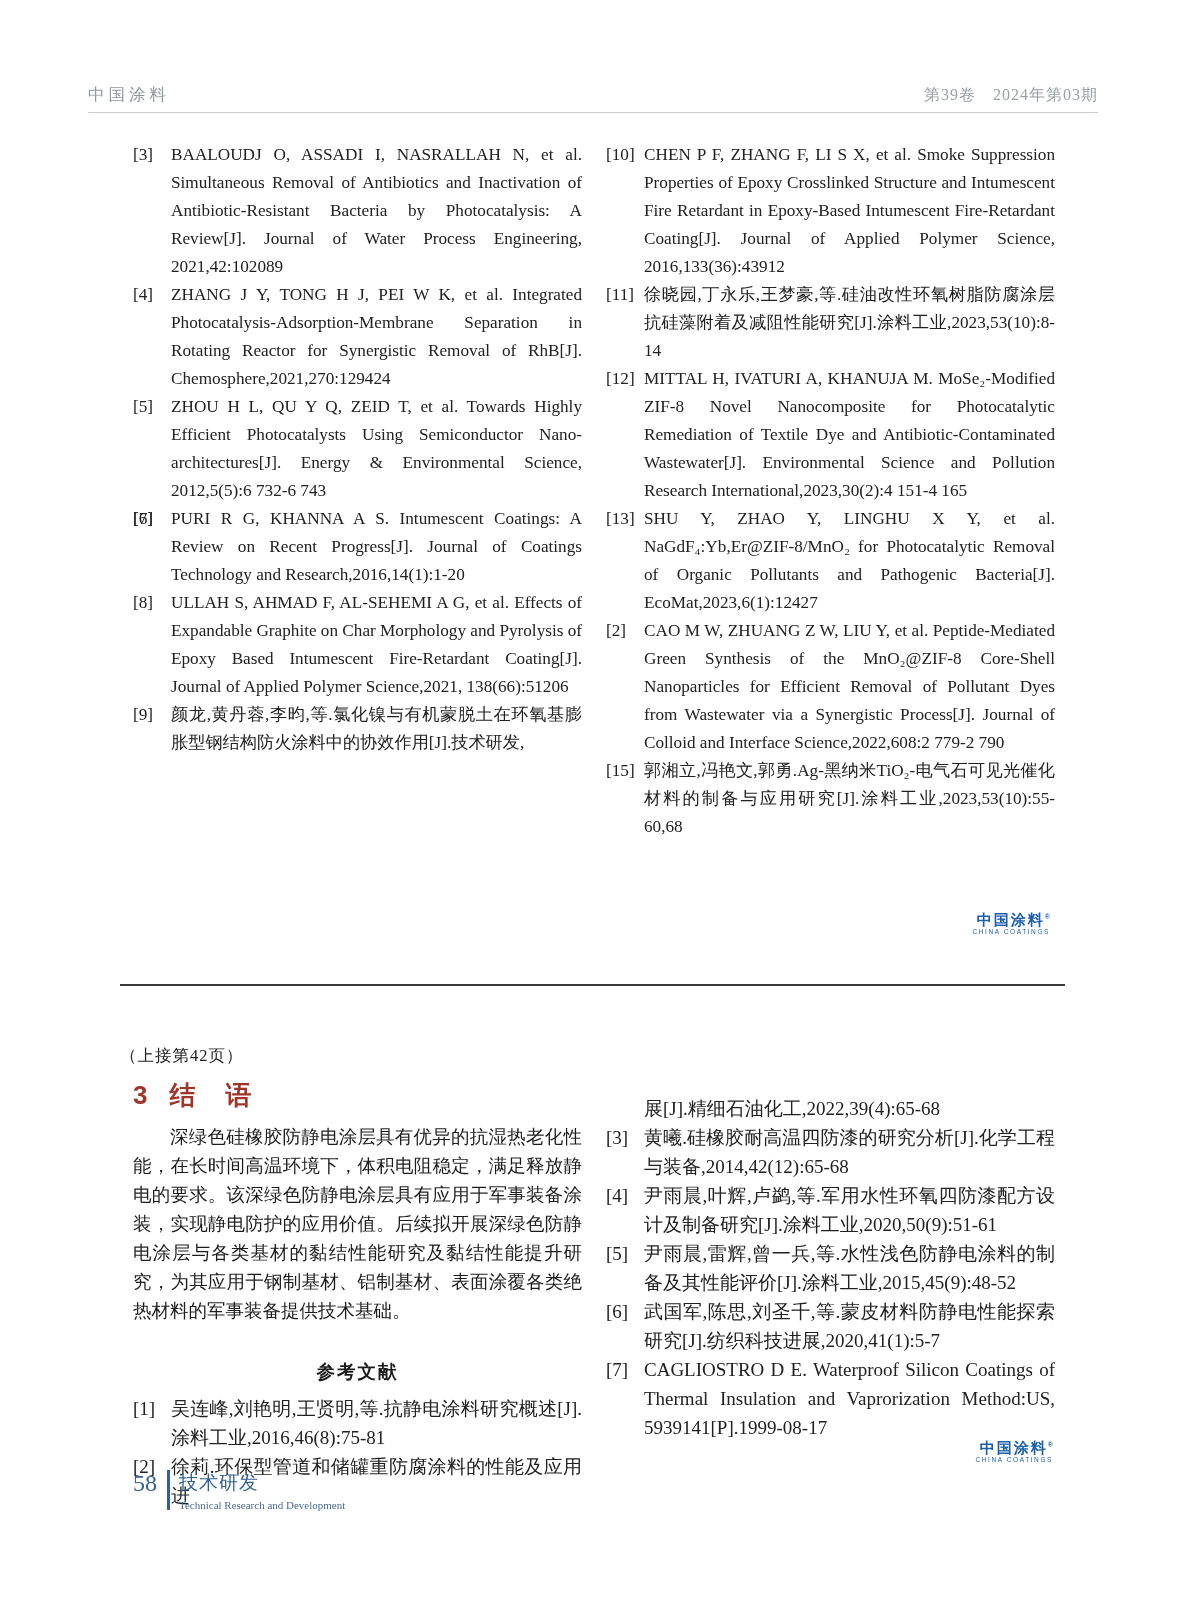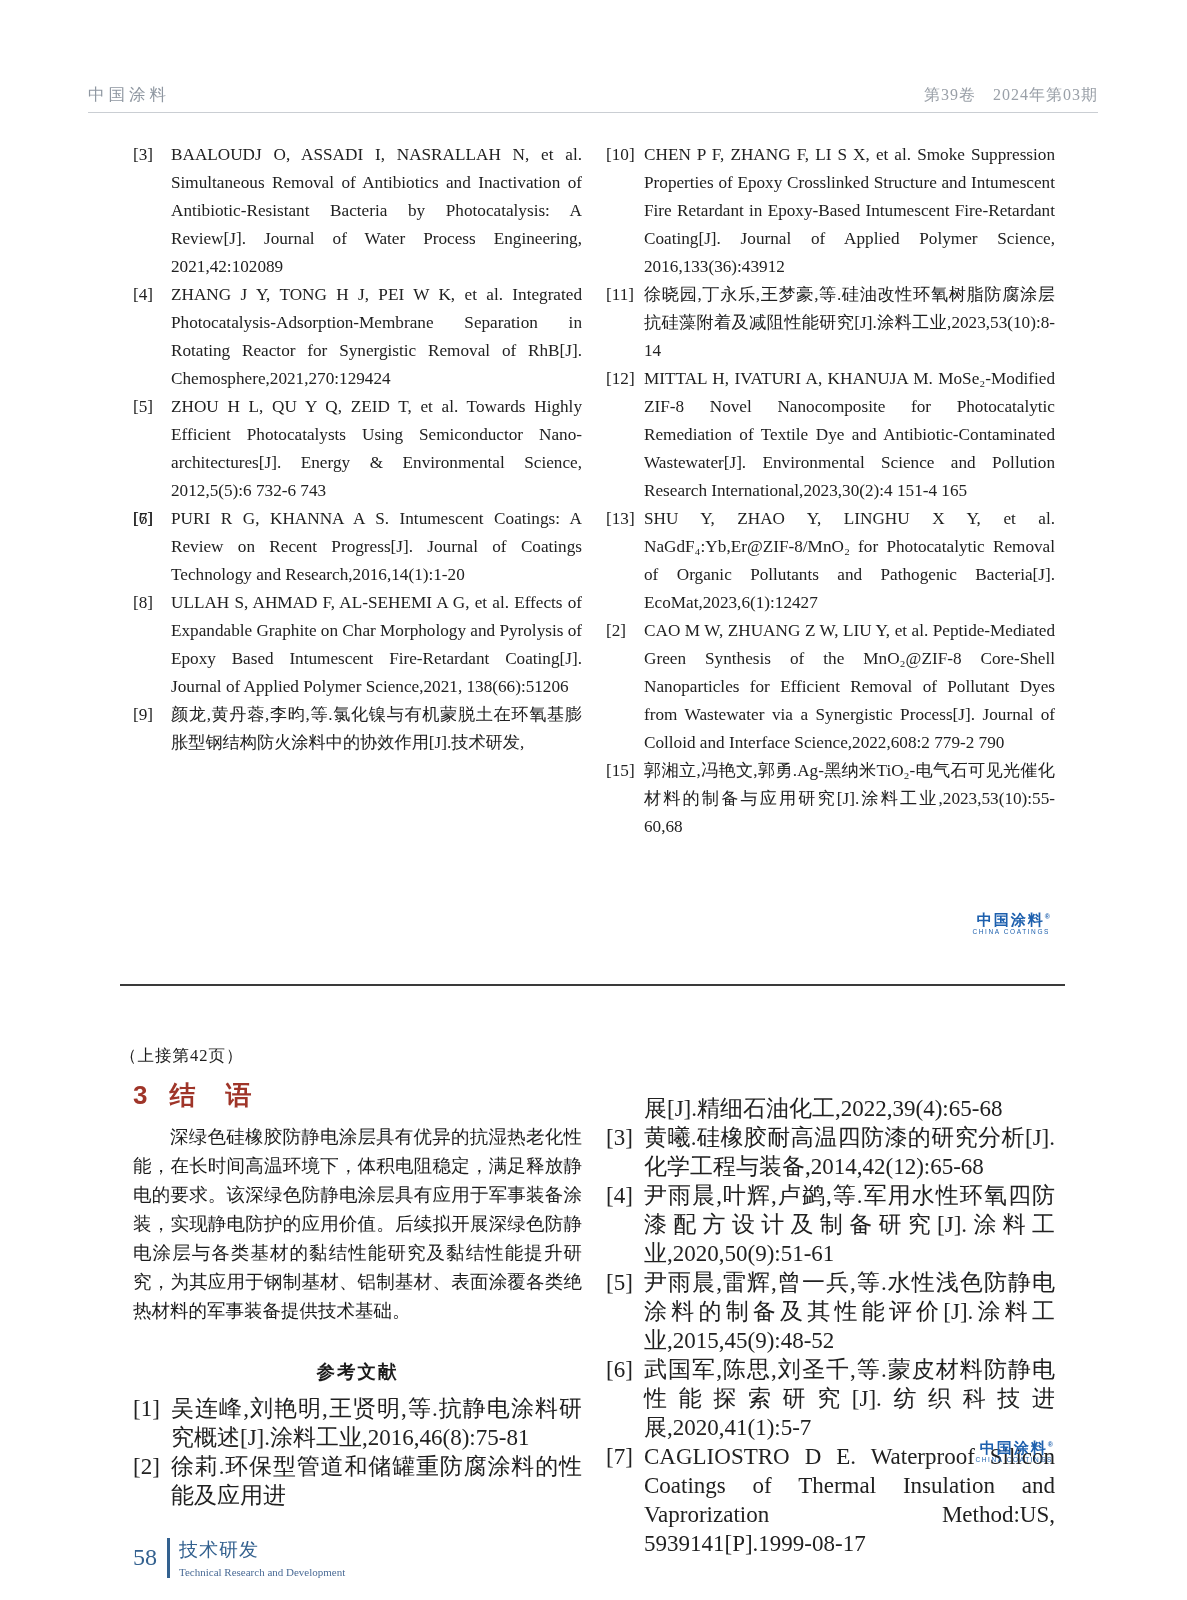--- a/index.html
+++ b/index.html
@@ -66,21 +66,21 @@
     text-indent: 2em; color: #1c1c1c;
   }
   .refs-heading {
     font-family: "Liberation Sans", "DejaVu Sans", sans-serif;
     font-weight: bold; font-size: 18.5px; color: #1c1c1c;
     text-align: center; margin-top: 33px; margin-bottom: 10px;
     letter-spacing: 2px;
   }
   .bottom-ref {
     position: relative; padding-left: 38px;
-    font-size: 23px; line-height: 29px; text-align: justify;
+    font-size: 19px; line-height: 29px; text-align: justify;
   }
   .bottom-ref .ref-num { position: absolute; left: 0; top: 0; }
   .rightcol-bottom { margin-top: 16px; }
 
   
   .cc-logo { position: absolute; text-align: right; line-height: 1; }
   .cc-logo-top { top: 912px; right: 137px; }
   .cc-logo-bottom { top: 1440px; right: 134px; }
   .logo-name {
     font-family: "Liberation Sans", "DejaVu Sans", sans-serif;
@@ -89,22 +89,22 @@
   }
   .logo-reg { font-size: 7px; vertical-align: super; letter-spacing: 0; }
   .logo-sub {
     font-family: "Liberation Sans", "DejaVu Sans", sans-serif;
     font-size: 6.5px; color: #1c5fad; letter-spacing: 1.6px;
     margin-top: 2px; white-space: nowrap;
   }
 
   
   .page-footer {
-    position: absolute; left: 133px; top: 1537px;
-    display: flex; align-items: center;
+    position: absolute; left: 133px; top: 1470px;
+    display: flex; 
   }
   .footer-page {
     font-size: 24px; color: #33618f; margin-right: 10px;
     font-family: "Liberation Serif", "DejaVu Serif", serif;
   }
   .footer-bar { width: 3px; height: 40px; background: #33618f; margin-right: 9px; }
   .footer-title {
     font-family: "Liberation Sans", "DejaVu Sans", sans-serif;
     font-weight: normal; font-size: 19px; color: #33618f; letter-spacing: 1px;
   }

